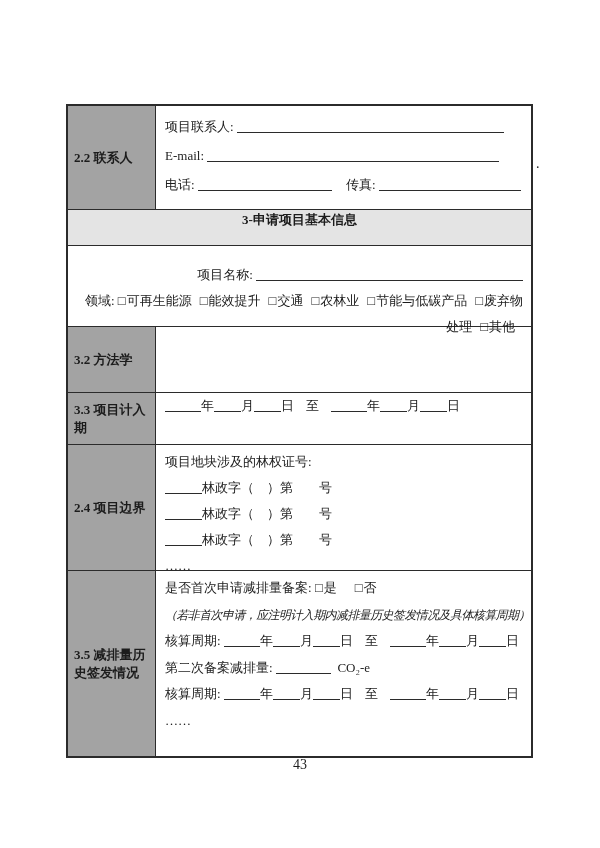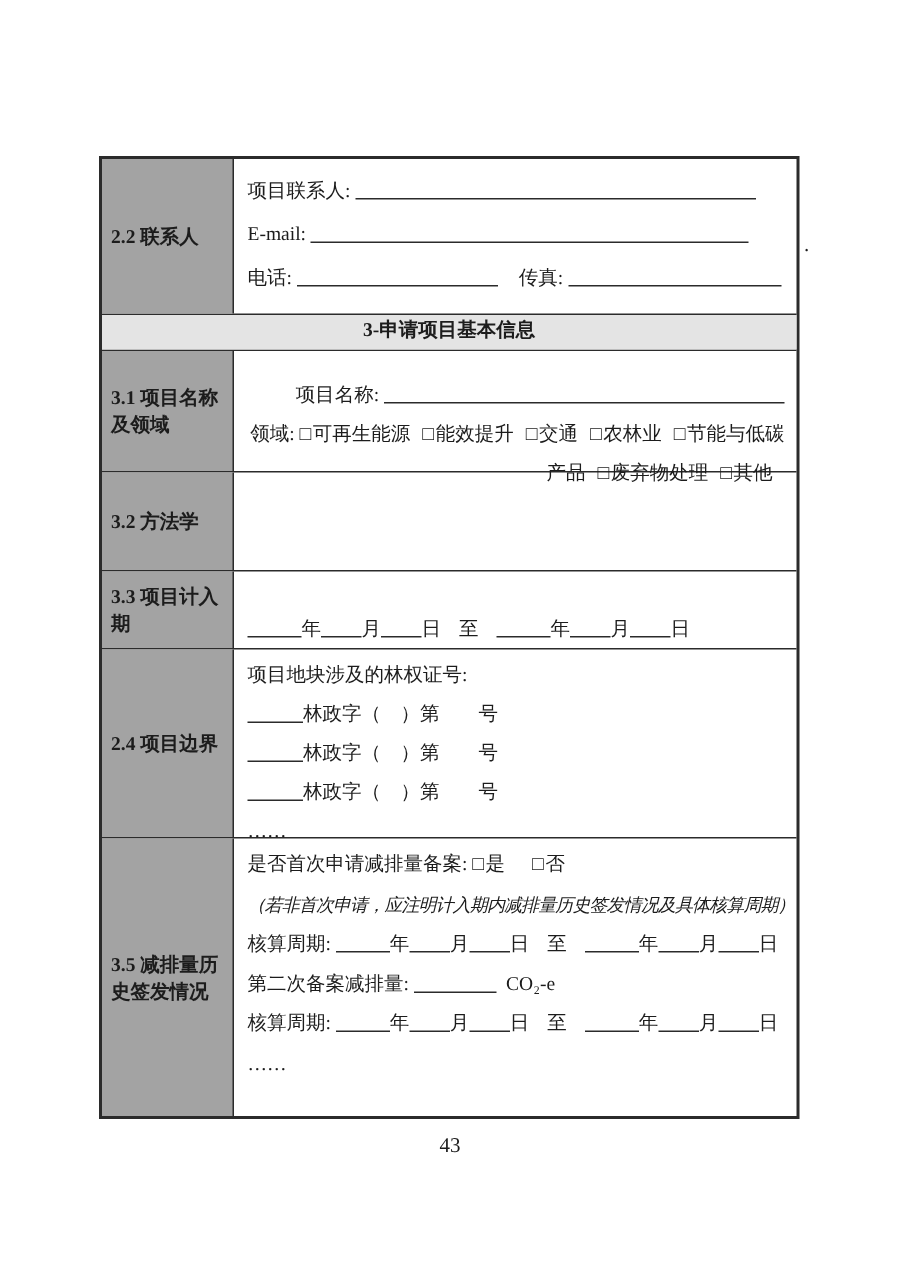--- a/index.html
+++ b/index.html
@@ -20,31 +20,31 @@
     display:flex;align-items:center;
     padding:0 3px 0 6px;
     font-weight:bold;font-size:13px;line-height:18px;
   }
   .content-cell{
     flex:1;box-sizing:border-box;min-width:0;
     padding:0 8px 0 9px;font-size:13px;line-height:26px;
   }
   .r22{height:103px;}
   .r22 .content-cell{padding-top:6px;line-height:29px;}
-  .rhdr{height:24px;}
+  .rhdr{height:36px;}
   .header-cell{
     flex:1;background:#e4e4e4;text-align:center;
     font-weight:bold;font-size:13px;line-height:20px;
   }
   .r31{height:81px;}
   .r31 .content-cell{padding-top:16px;text-align:right;}
   .r32{height:66px;gap:26px;}
   .r32 .content-cell{padding-top:6px;line-height:27px;}
   .r33{height:52px;}
-  .r33 .content-cell{display:flex;align-items:flex-end;}
+  .r33 .content-cell{display:flex;align-items:flex-start;}
   .r34{height:126px;}
   .r34 .content-cell{padding-top:4px;}
   .r35{height:186px;}
   .r35 .content-cell{padding-top:4px;line-height:26.5px;}
   .bl{
     display:inline-block;height:13px;vertical-align:-2px;
     border-bottom:1px solid #2b2b2b;
   }
   .w267{width:267px;}
   .w292{width:292px;}
@@ -87,21 +87,20 @@
       <div><span>E-mail:</span> <span class="bl w292"></span></div>
       <div><span>电话:</span> <span class="bl w134"></span><span class="fax-label">传真:</span> <span class="bl w142"></span></div>
     </div>
   </div>
 
   <div class="row rhdr">
     <div class="header-cell">3-申请项目基本信息</div>
   </div>
 
   <div class="row r31">
-    <div class="label-cell">3.1 项目名称及领域</div>
     <div class="content-cell">
       <div><span>项目名称:</span> <span class="bl w267"></span></div>
       <div><span>领域:</span>
         <span class="opt"><span class="cb">□</span><span>可再生能源</span></span><span class="opt"><span class="cb">□</span><span>能效提升</span></span><span class="opt"><span class="cb">□</span><span>交通</span></span><span class="opt"><span class="cb">□</span><span>农林业</span></span><span class="opt"><span class="cb">□</span><span>节能与低碳产品</span></span><span class="opt"><span class="cb">□</span><span>废弃物处理</span></span><span class="opt"><span class="cb">□</span><span>其他</span></span>
       </div>
     </div>
   </div>
 
   <div class="row r32">
     <div class="label-cell">3.2 方法学</div>

